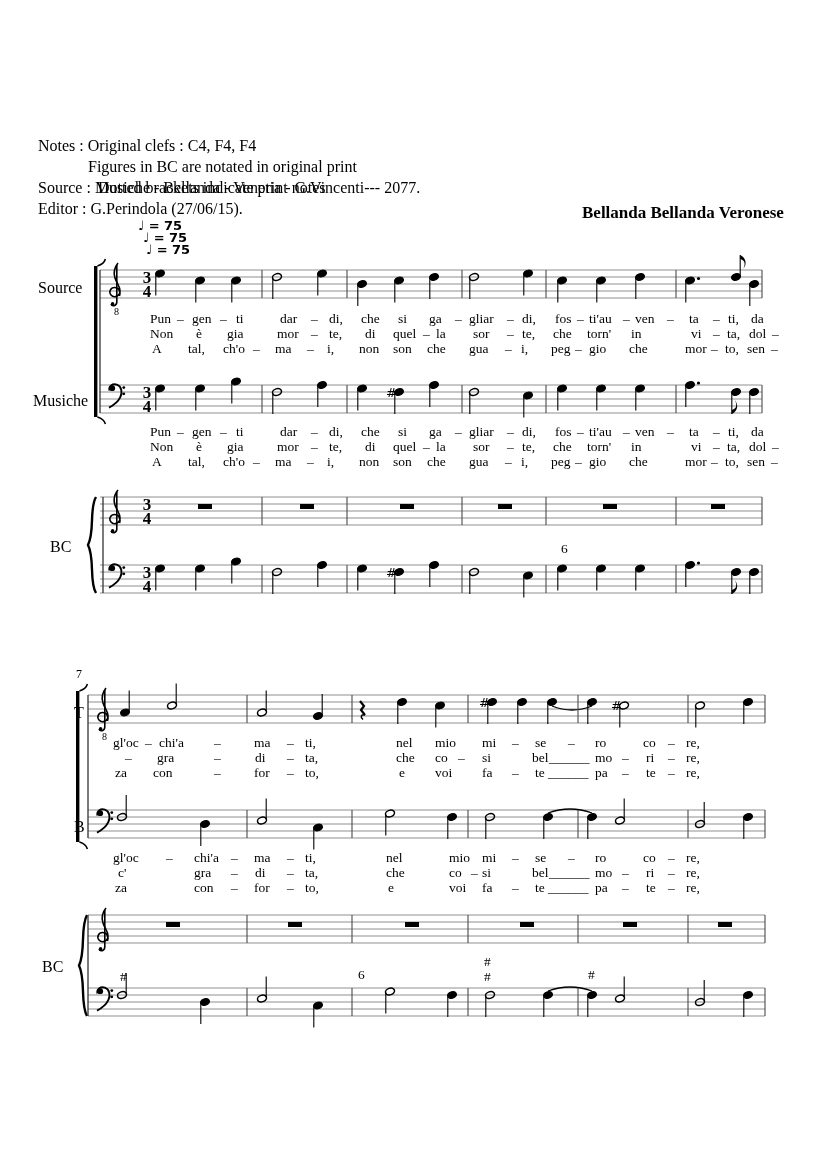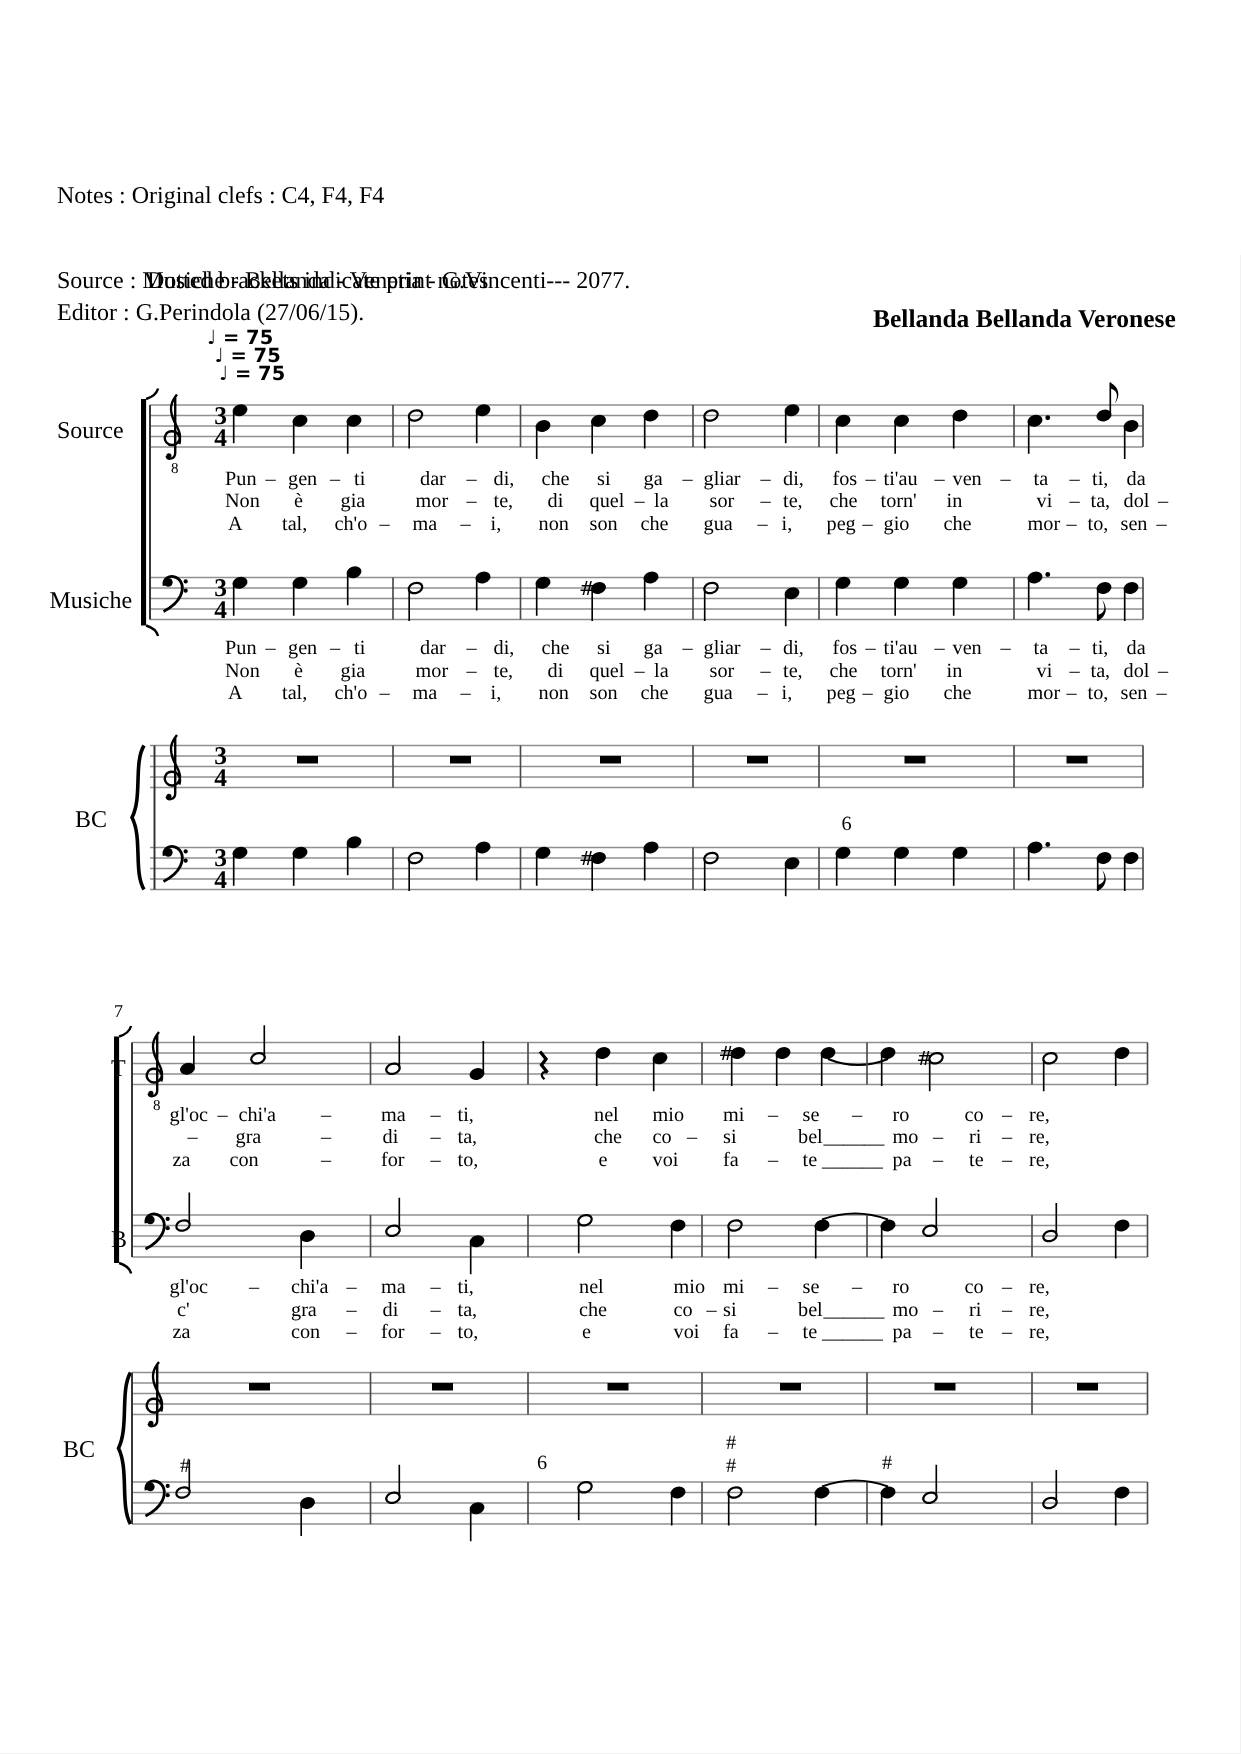--- a/index.html
+++ b/index.html
@@ -13,21 +13,22 @@
   svg#score-svg{position:absolute;left:0;top:0;pointer-events:none;}
   #text-layer{position:absolute;left:0;top:0;width:827px;height:1169px;}
   .stlabel{position:absolute;font-size:16px;white-space:nowrap;}
   .lyr{position:absolute;font-size:13.5px;white-space:nowrap;}
   .mnum{position:absolute;font-size:12px;}
 </style>
 </head>
 <body>
 
 <div class="page">
-  <div class="hdr-line" style="left:38px;top:122px;">Notes : Original clefs : C4, F4, F4</div>
+  <div class="hdr-line" style="left:38px;top:137px;">Notes : Original clefs : C4, F4, F4</div>
+  <div class="hdr-line" style="left:88px;top:158px;">Figures in BC are notated in original print</div>
   <div class="hdr-line" style="left:38px;top:179px;">Source : Musiche - Bellanda - Venetia - G.Vincenti--- 2077.</div>
   <div class="hdr-line" style="left:98px;top:179px;">Dotted brackets indicate print notes</div>
   <div class="hdr-line" style="left:38px;top:200px;">Editor : G.Perindola (27/06/15).</div>
   <div class="composer" style="left:582px;top:203px;">Bellanda Bellanda Veronese</div>
   <div class="tempo" style="left:138px;top:218px;">♩ = 75</div>
   <div class="tempo" style="left:143px;top:230px;">♩ = 75</div>
   <div class="tempo" style="left:146px;top:242px;">♩ = 75</div>
 
   <svg id="score-svg" width="827" height="1169" viewBox="0 0 827 1169">
       <line x1="100" y1="270" x2="762" y2="270" stroke="#8f8f8f" stroke-width="1"></line>

